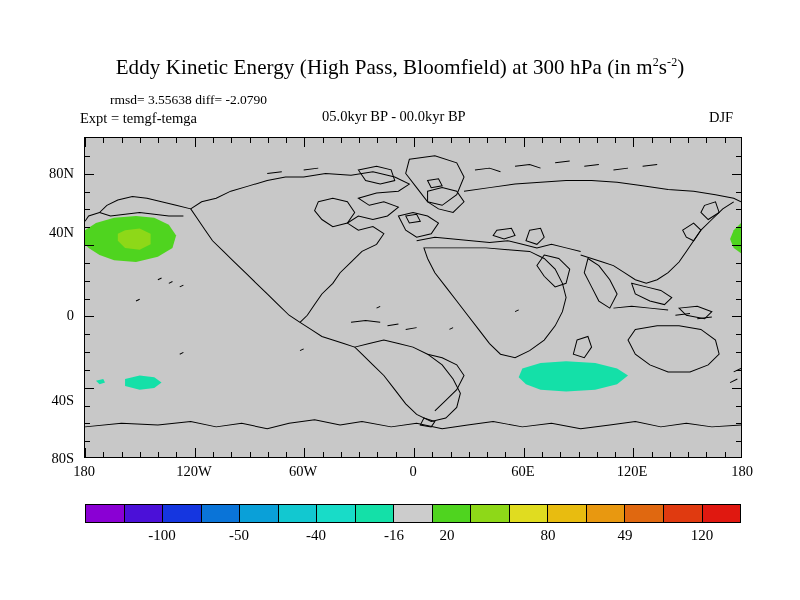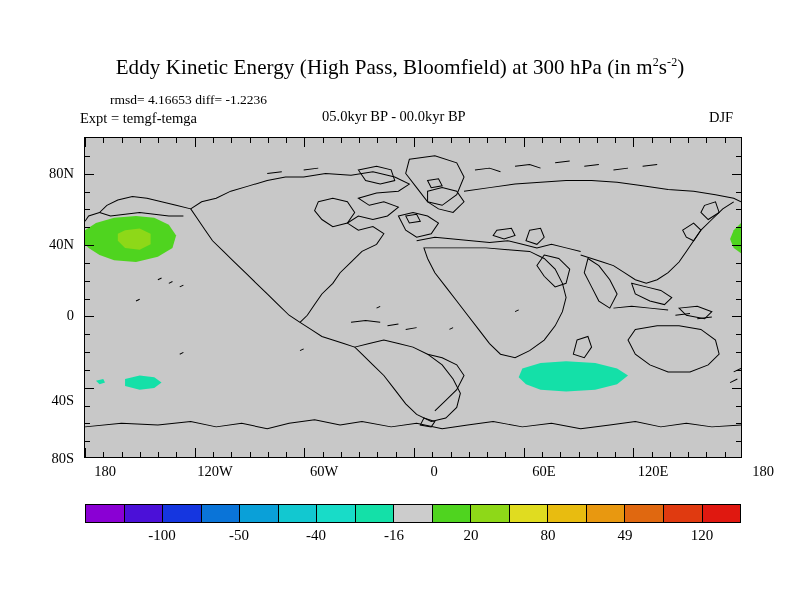--- a/index.html
+++ b/index.html
@@ -27,39 +27,39 @@
   .tick.x{width:1px;height:5px;bottom:0;}
   .tick.x.maj{height:9px;}
   .tick.xt{width:1px;height:5px;top:0;}
   .tick.xt.maj{height:9px;}
   .tick.y{height:1px;width:5px;left:0;}
   .tick.y.maj{width:9px;}
   .tick.yr{height:1px;width:5px;right:0;}
   .tick.yr.maj{width:9px;}
 
   
-  .xlab{position:absolute;top:463px;font-size:14.5px;transform:translateX(-50%);white-space:nowrap;margin-left:21px;}
+  .xlab{position:absolute;top:463px;font-size:14.5px;transform:translateX(-50%);white-space:nowrap;}
   .ylab{position:absolute;font-size:14.5px;transform:translateY(-50%);
         width:52px;text-align:right;white-space:nowrap;}
 
   
   #cbar{position:absolute;left:85px;top:504px;width:656px;height:19px;
         border:1.2px solid #000;box-sizing:border-box;display:flex;}
   #cbar div{flex:1 1 0;height:100%;border-right:1px solid #000;box-sizing:border-box;}
   #cbar div:last-child{border-right:none;}
   .cblab{position:absolute;top:527px;font-size:15px;transform:translateX(-50%);white-space:nowrap;}
 </style>
 </head>
 <body>
 
 <div id="title">
   <span>Eddy Kinetic Energy (High Pass, Bloomfield) at 300 hPa (in m</span><sup>2</sup><span>s</span><sup>-2</sup><span>)</span>
 </div>
 
-<div id="rmsd">rmsd= 4.16653 diff= -1.2236</div>
+<div id="rmsd">rmsd= 3.55638 diff= -2.0790</div>
 <div id="expt">Expt = temgf-temga</div>
 <div id="period">05.0kyr BP - 00.0kyr BP</div>
 <div id="season">DJF</div>
 
 <div id="plot">
   <div id="mapclip">
     <svg viewBox="0 0 360 180" preserveAspectRatio="none">
       <rect x="0" y="0" width="360" height="180" fill="#c8c8c8"></rect>
 
       <g>
@@ -304,21 +304,21 @@
 
 <div class="xlab" style="left:84px">180</div>
 <div class="xlab" style="left:194px">120W</div>
 <div class="xlab" style="left:303px">60W</div>
 <div class="xlab" style="left:413px">0</div>
 <div class="xlab" style="left:523px">60E</div>
 <div class="xlab" style="left:632px">120E</div>
 <div class="xlab" style="left:742px">180</div>
 
 <div class="ylab" style="left:22px;top:173px">80N</div>
-<div class="ylab" style="left:22px;top:244px">40N</div>
+<div class="ylab" style="left:22px;top:232px">40N</div>
 <div class="ylab" style="left:22px;top:315px">0</div>
 <div class="ylab" style="left:22px;top:400px">40S</div>
 <div class="ylab" style="left:22px;top:458px">80S</div>
 
 <div id="cbar">
   <div style="background:#8a00d4"></div>
   <div style="background:#4b10d8"></div>
   <div style="background:#1536e0"></div>
   <div style="background:#0a74d8"></div>
   <div style="background:#0aa0d8"></div>
@@ -333,16 +333,16 @@
   <div style="background:#e89810"></div>
   <div style="background:#e06810"></div>
   <div style="background:#e03a10"></div>
   <div style="background:#e01810"></div>
 </div>
 
 <div class="cblab" style="left:162px">-100</div>
 <div class="cblab" style="left:239px">-50</div>
 <div class="cblab" style="left:316px">-40</div>
 <div class="cblab" style="left:394px">-16</div>
-<div class="cblab" style="left:471px">20</div>
+<div class="cblab" style="left:447px">20</div>
 <div class="cblab" style="left:548px">80</div>
 <div class="cblab" style="left:625px">49</div>
 <div class="cblab" style="left:702px">120</div>
 
 </body></html>

